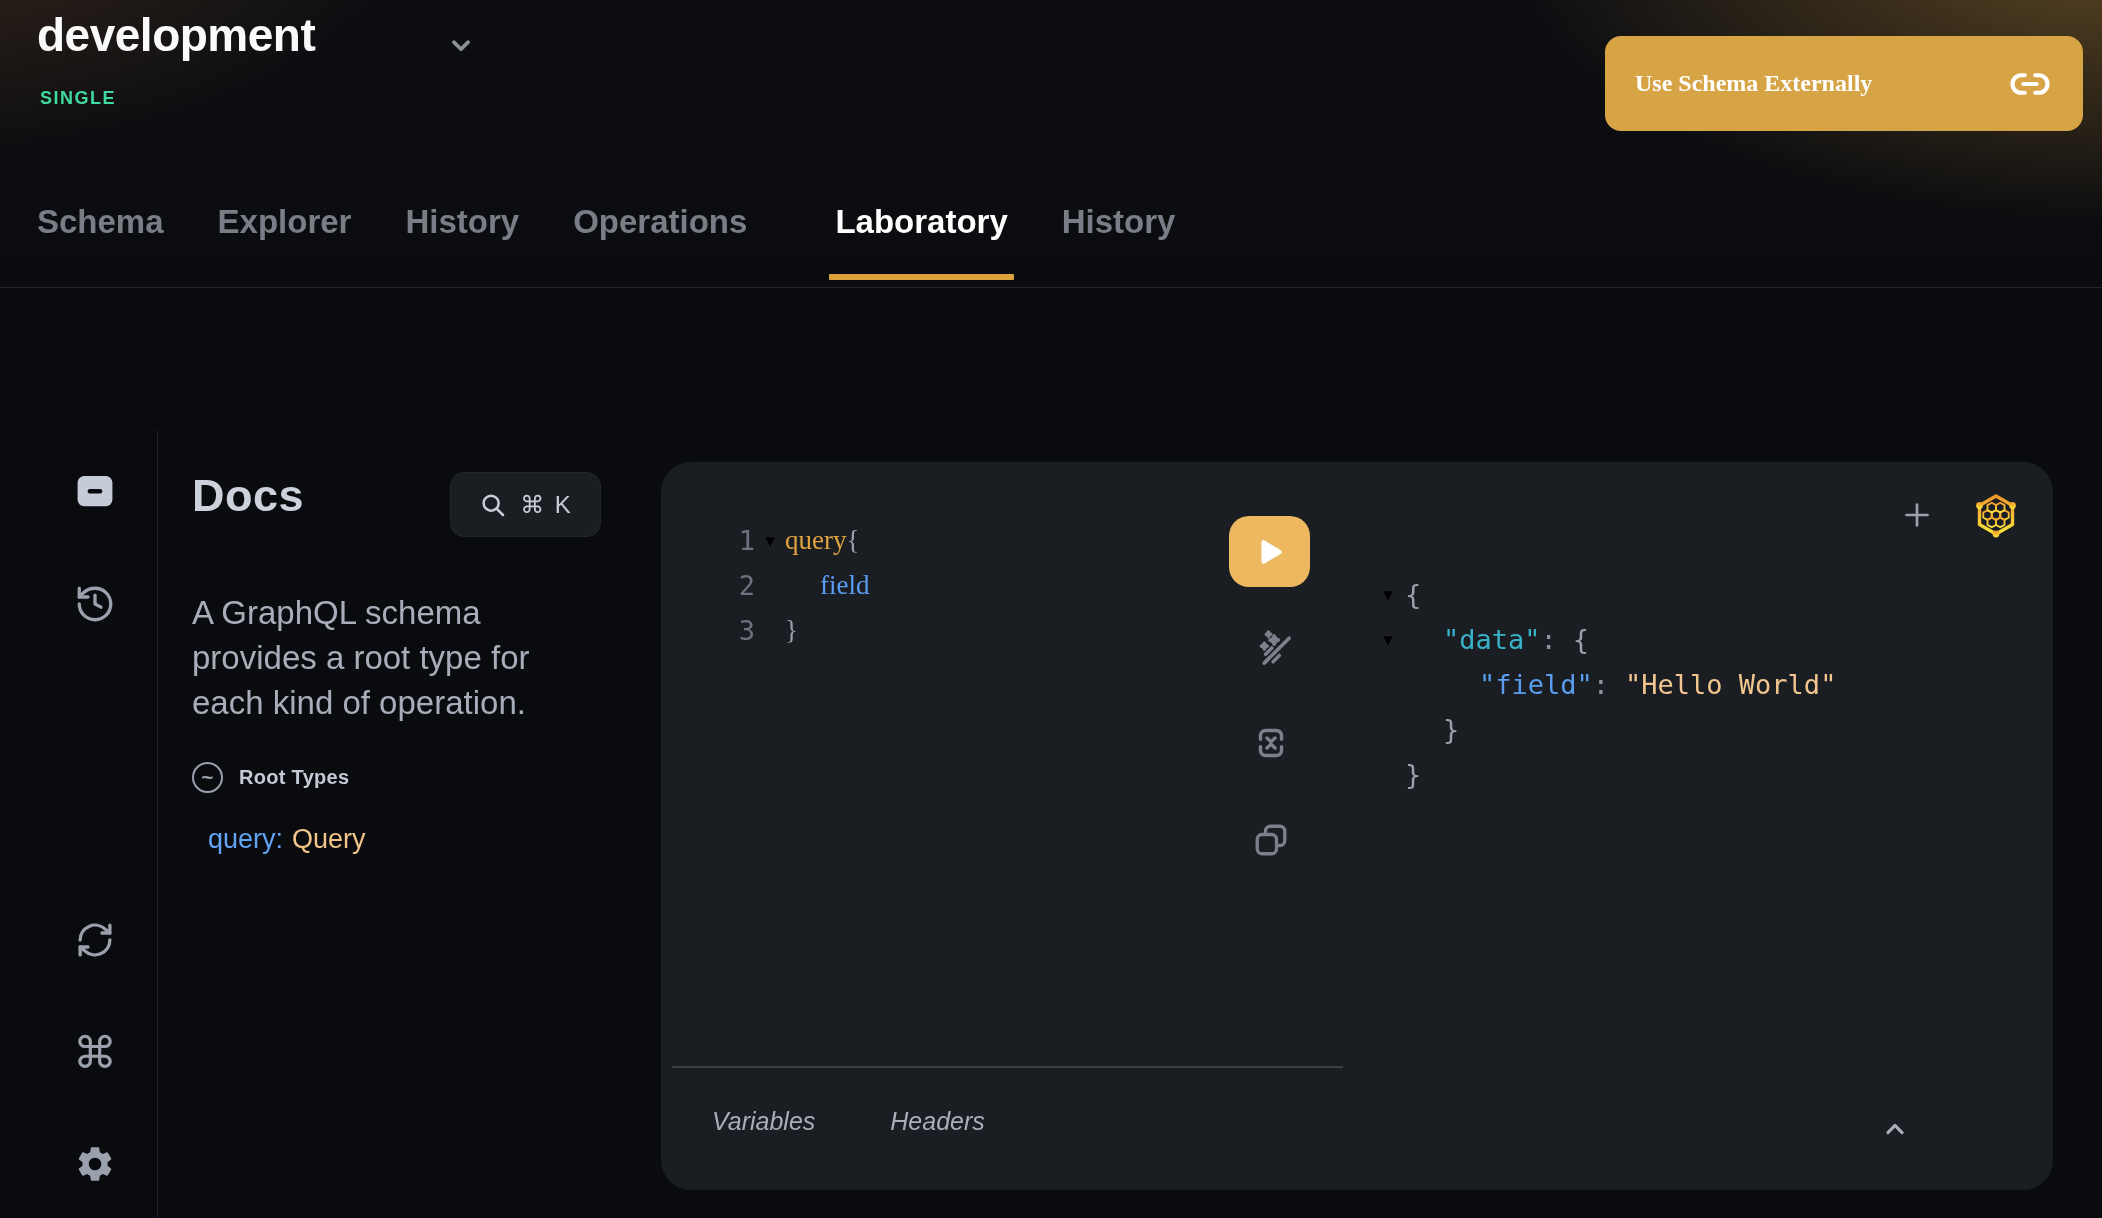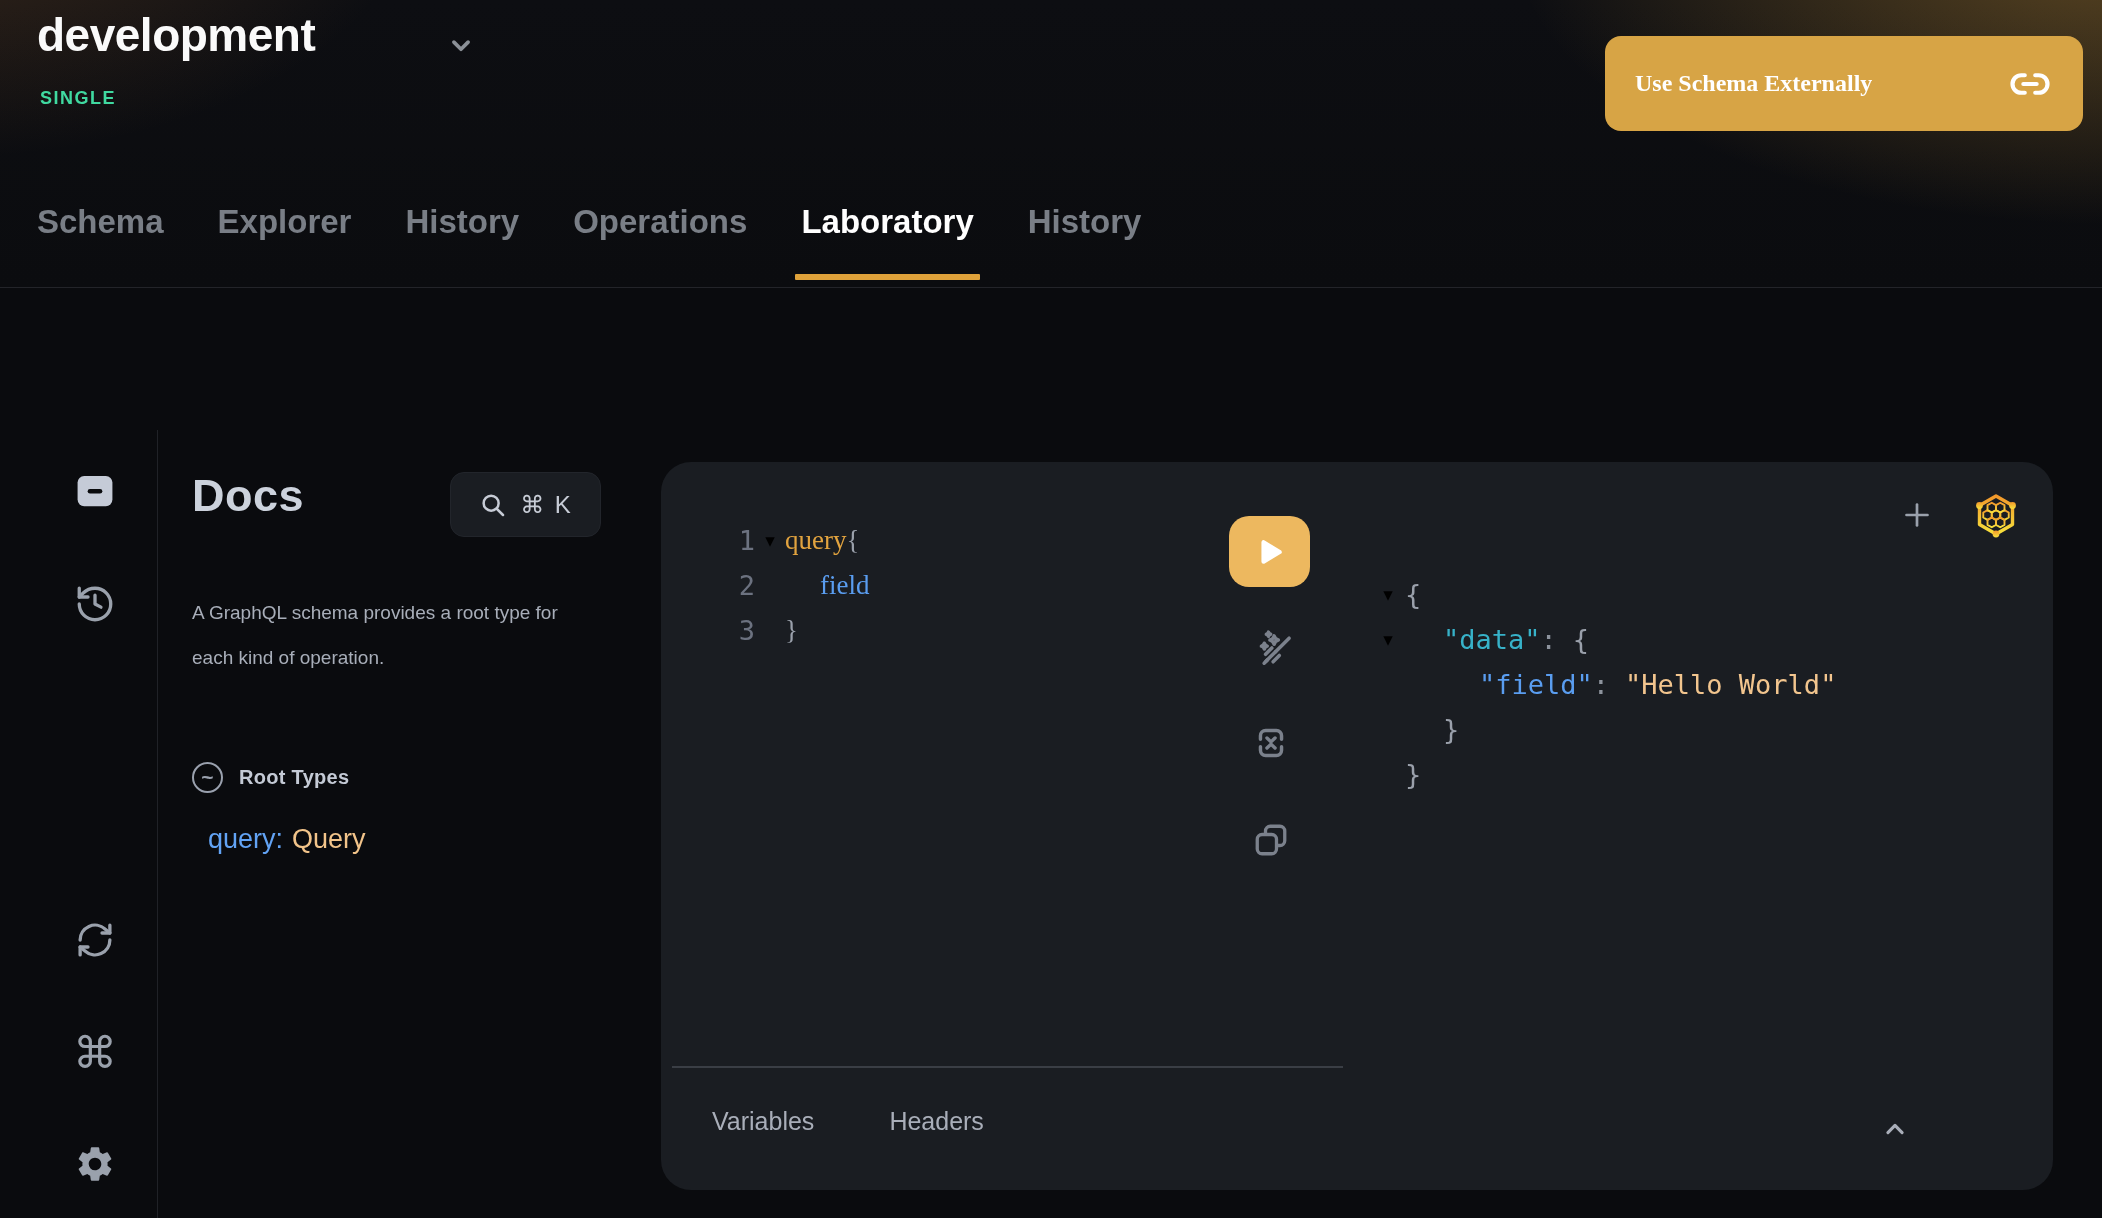--- a/index.html
+++ b/index.html
@@ -38,21 +38,21 @@
   .use-schema-btn .label { font-size:24px; font-weight:700; color:#ffffff; }
   .use-schema-btn svg { color:#ffffff; }
   .tabs {
     position:absolute; left:37px; top:200px;
     display:flex; gap:54px;
   }
   .tab {
     position:relative; font-size:33px; font-weight:700; color:#797e86;
     line-height:44px; cursor:pointer; white-space:nowrap;
   }
-  .tab.active { color:#ffffff; }
+  .tab.active { color:#ffffff;margin-left:34px; }
   .tab.active::after {
     content:""; position:absolute; left:-6px; right:-6px; top:74px; height:6px;
     background:#dfa23a; border-radius:1px;
   }
   .subtitle {
     position:absolute; left:37px; top:350px;
     font-size:27px; color:#999ea8; letter-spacing:0.2px;
   }
   
   .content { position:absolute; left:0; top:430px; width:2102px; height:788px; }
@@ -73,21 +73,21 @@
   }
   .search-btn {
     position:absolute; left:450px; top:42px; width:151px; height:65px;
     background:#1a1d22; border:1px solid #22252b; border-radius:14px; cursor:pointer;
     display:flex; align-items:center; justify-content:center; gap:12px;
     color:#c7ccd6;
   }
   .search-btn .kbd { font-size:24px; color:#c7ccd6; letter-spacing:2px; }
   .docs-desc {
     position:absolute; left:192px; top:160px; width:405px;
-    font-size:19px; line-height:45px; color:#a8aeb9;
+    font-size:33px; line-height:45px; color:#a8aeb9;
   }
   .root-types { position:absolute; left:192px; top:332px; display:flex; align-items:center; gap:16px; }
   .rt-circle {
     width:31px; height:31px; border:2.5px solid #9aa1ae; border-radius:50%;
     display:flex; align-items:center; justify-content:center;
     font-size:21px; font-weight:700; color:#9aa1ae; line-height:1; padding-bottom:3px;
   }
   .rt-label { font-size:20px; font-weight:700; color:#c4cad5; letter-spacing:0.3px; }
   .root-entry { position:absolute; left:208px; top:394px; font-size:27px; cursor:pointer; }
   .root-entry .fld { color:#62a3f4; }
@@ -122,21 +122,21 @@
   .rs-text { font-family:"DejaVu Sans Mono", monospace; white-space:pre; }
   .tok-key-data { color:#37b2c9; }
   .tok-key-field { color:#5a9df0; }
   .tok-str { color:#f2c58e; }
   .tok-colon { color:#8d939d; margin-right:16px; }
   .rs-pl1 { padding-left:40px; }
   .rs-pl2 { padding-left:76px; }
   .rs-pl0 { padding-left:2px; }
   .panel-divider { position:absolute; left:11px; top:604px; width:671px; height:1.5px; background:#3a3e45; }
   .bottom-bar { position:absolute; left:51px; top:637px; height:44px; display:flex; align-items:center; }
-  .bb-tab { font-size:25px; color:#a9aeb9; background:none; border:none; cursor:pointer; }
+  .bb-tab { font-size:25px; color:#a9aeb9; background:none; border:none; cursor:pointer;font-style:italic; }
   .bb-tab.headers { margin-left:75px; }
   .bb-collapse { position:absolute; left:561px; top:0; width:44px; height:44px; background:none; border:none; cursor:pointer; color:#a9aeb9; display:flex; align-items:center; justify-content:center; }
   .add-tab-btn {
     position:absolute; left:1234px; top:31px; width:44px; height:44px;
     background:none; border:none; cursor:pointer; color:#9aa1ac;
     display:flex; align-items:center; justify-content:center;
   }
   .hive-link { position:absolute; left:1311px; top:29px; width:48px; height:48px; cursor:pointer; }
 </style>
 </head>

